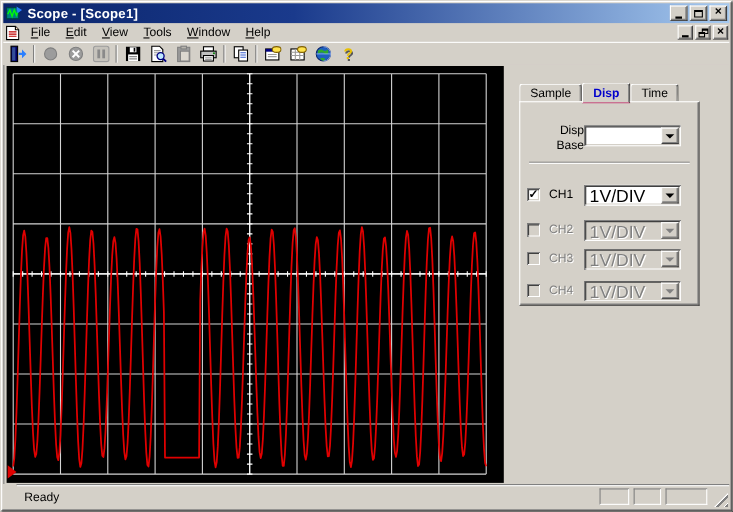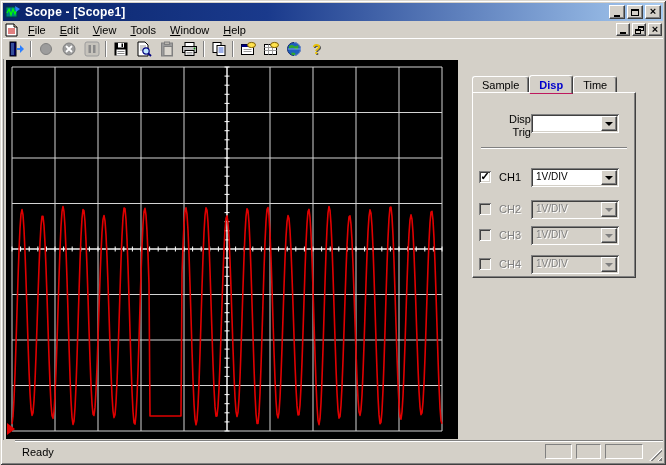--- a/index.html
+++ b/index.html
@@ -55,21 +55,21 @@
     border:1px solid; border-color:#fff #404040 #d4d0c8 #fff; box-shadow: inset -1px 0 0 #808080;
     border-radius:3px 3px 0 0; position:relative;text-align:center; }
   .tab.active { height:19px; margin-top:-2px; z-index:3; color:#0000cc; font-weight:bold; padding-top:3px;
     border-bottom:1px solid #be185d; margin-bottom:-1px; }
   .page { position:absolute; left:10px; top:33px; width:164px; height:186px; background:#d4d0c8;
     border:1px solid; border-color:#fff #404040 #404040 #fff; box-shadow: inset -1px -1px 0 #808080; z-index:2; }
 
   .tb-label { position:absolute; left:14px; top:20px; width:44px; text-align:right; line-height:13px; color:#000; }
   .combo { position:absolute; height:19px; background:#fff;
     box-shadow: inset 1px 1px 0 #808080, inset -1px -1px 0 #fff, inset 2px 2px 0 #404040, inset -2px -2px 0 #d4d0c8; }
-  .combo .val { position:absolute; left:5px; top:3px; right:20px; font-size:10px; color:#000; white-space:nowrap; overflow:hidden; }
+  .combo .val { position:absolute; left:5px; top:3px; right:20px; font-size:16px; color:#000; white-space:nowrap; overflow:hidden; }
   .combo .drop { position:absolute; right:2px; top:2px; bottom:2px; width:16px; background:#d4d0c8;
     border:1px solid; border-color:#fff #404040 #404040 #fff; box-shadow: inset -1px -1px 0 #808080;
     display:flex; align-items:center; justify-content:center; }
   .arrow { width:0; height:0; border-left:4px solid transparent; border-right:4px solid transparent; border-top:4px solid #000; }
   .combo.disabled { background:#d4d0c8; }
   .combo.disabled .val { color:#808080; text-shadow:1px 1px 0 #fff; }
   .combo.disabled .arrow { border-top-color:#808080; }
   .tb-combo { left:58px; top:21px; width:88px; }
 
   .hsep { position:absolute; left:8px; right:8px; top:54px; height:2px; border-top:1px solid #808080; border-bottom:1px solid #fff; }
@@ -259,21 +259,21 @@
     <div class="panel">
       <div class="tabs">
         <div class="tab"><span>Sample</span></div>
         <div class="tab active"><span>Disp</span></div>
         <div class="tab"><span>Time</span></div>
       </div>
 
       <div class="page">
         <div class="tb-label">
           <div>Disp</div>
-          <div>Trig</div>
+          <div>Base</div>
         </div>
         <div class="combo tb-combo">
           <span class="val"></span>
           <span class="drop">
               <span class="arrow"></span>
             </span>
         </div>
 
         <div class="hsep"></div>
 

